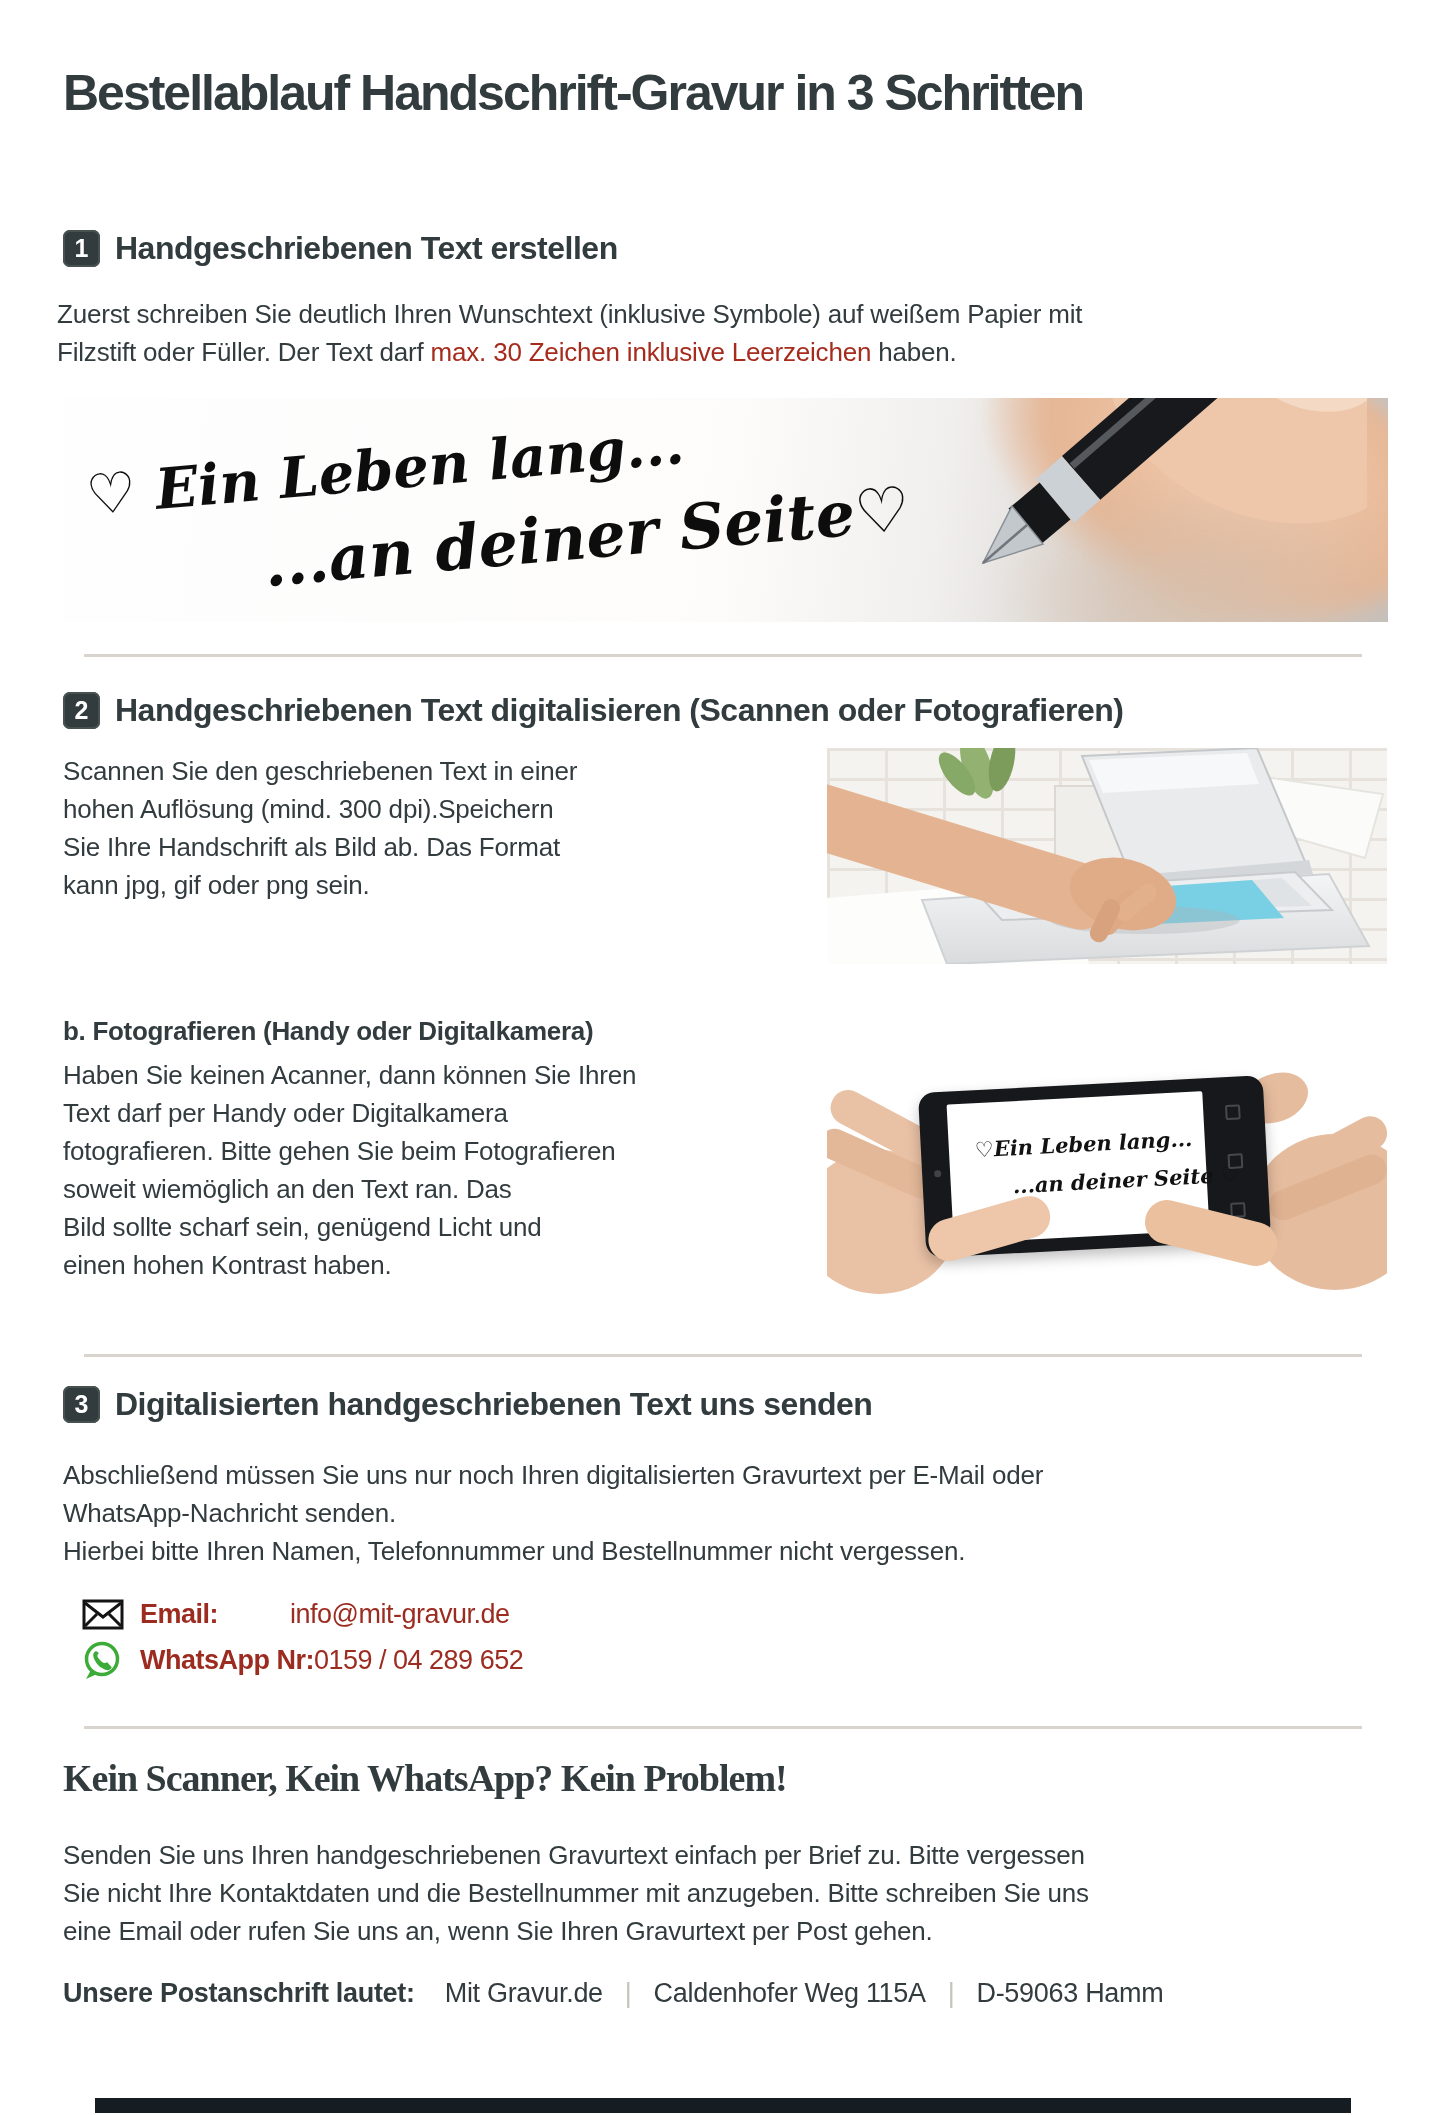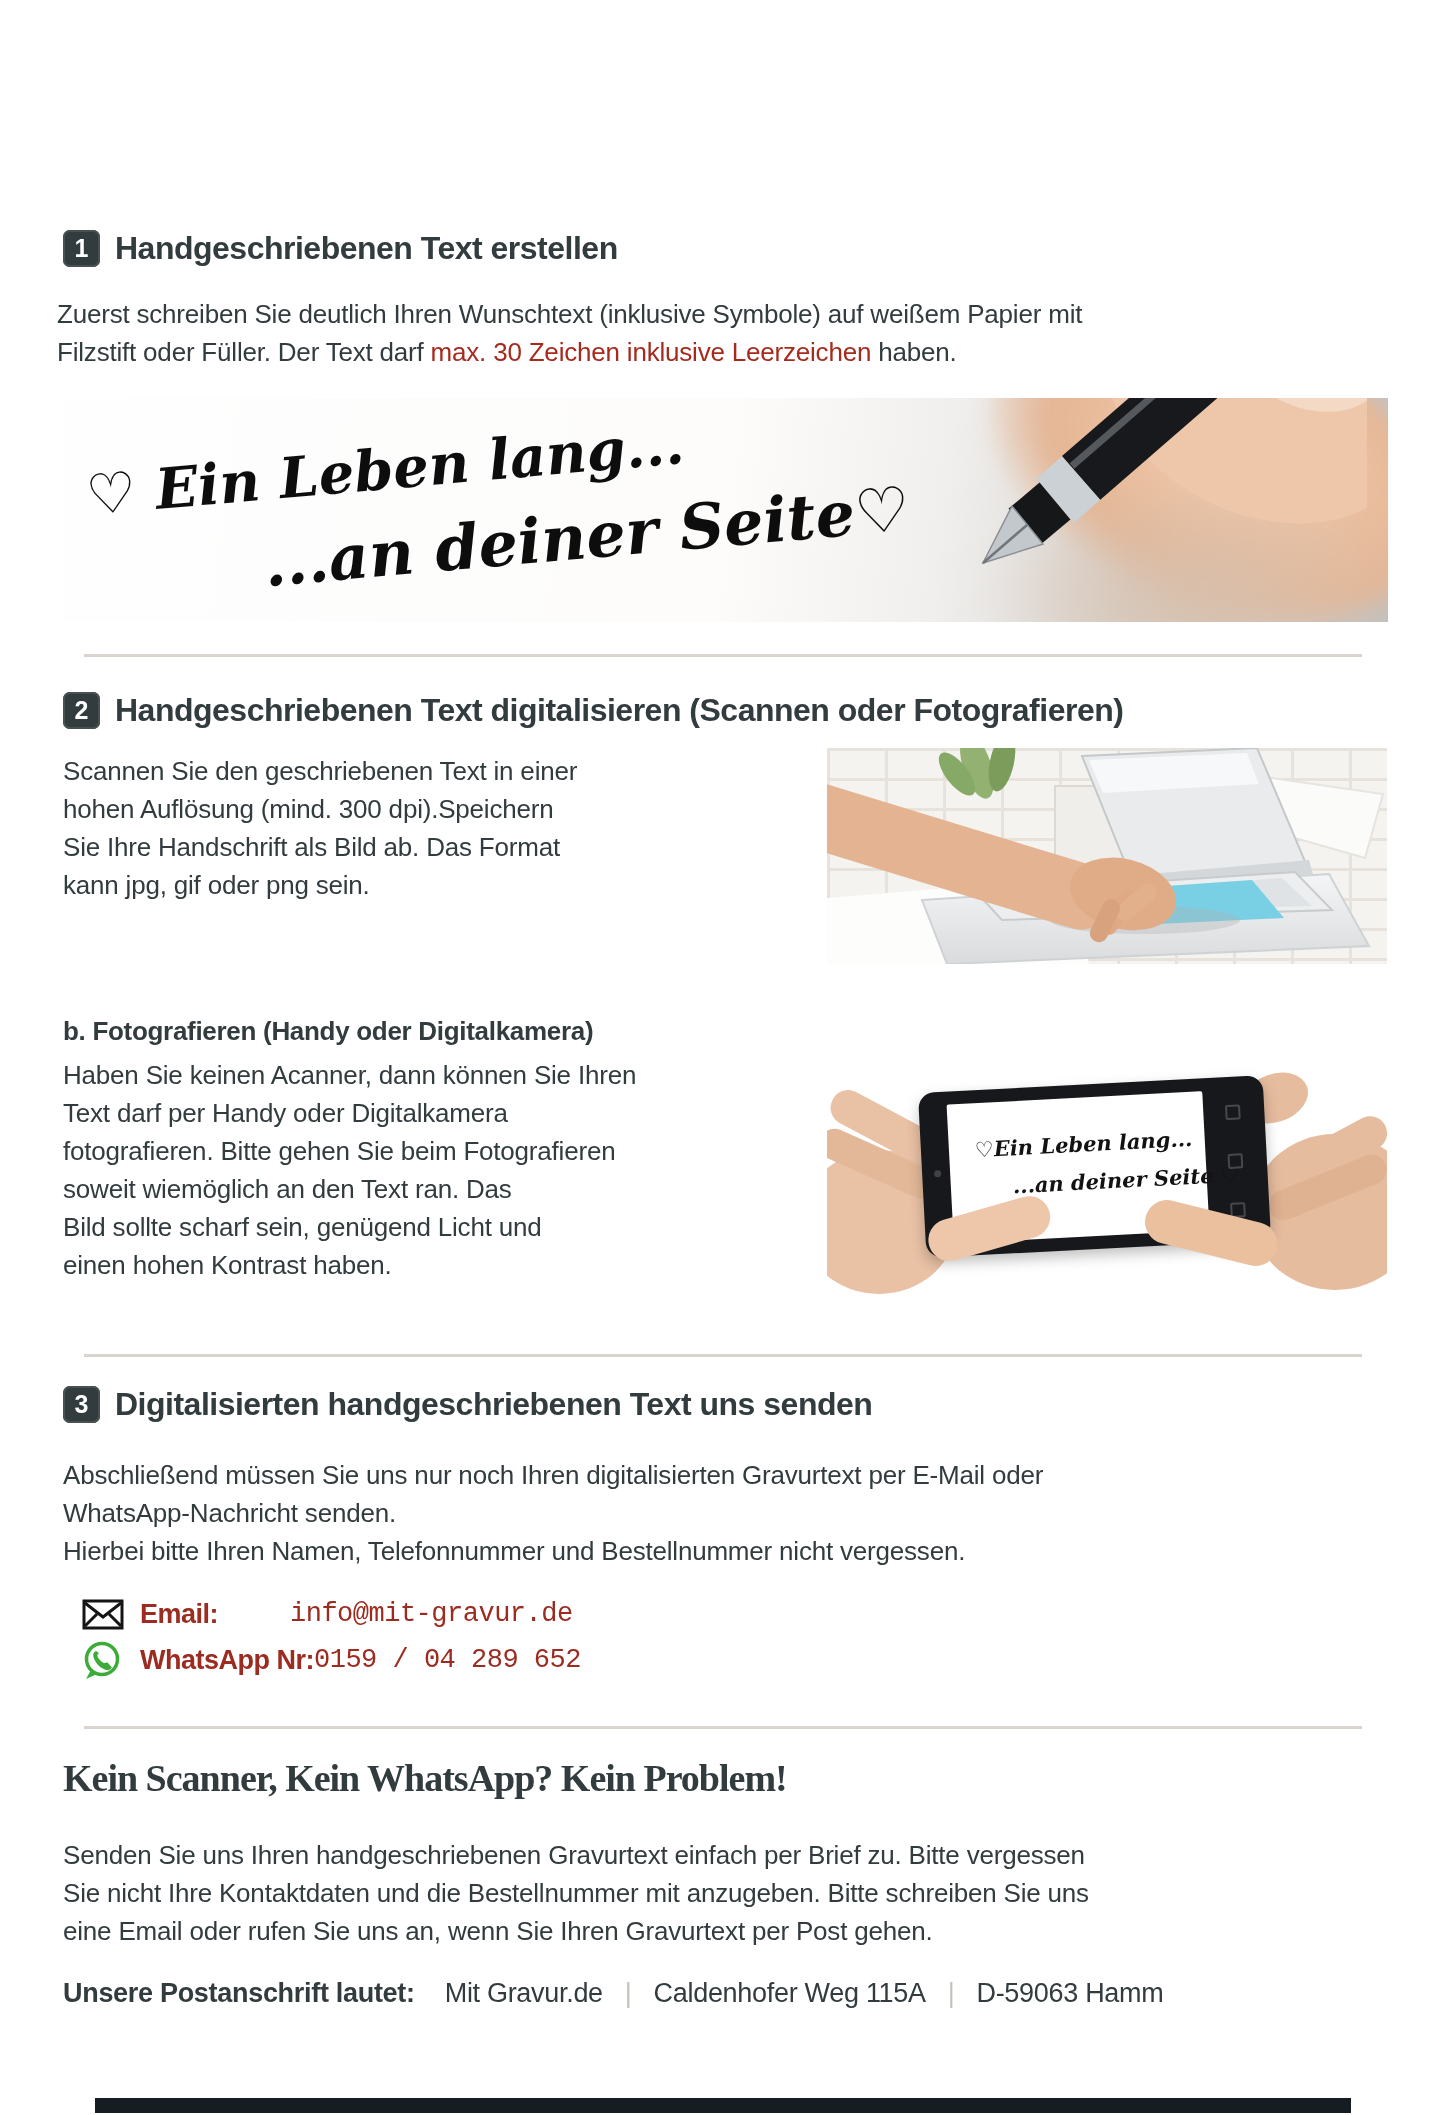--- a/index.html
+++ b/index.html
@@ -62,37 +62,38 @@
   .screen-line{position:absolute;font-family:"DejaVu Serif",serif;font-style:italic;font-weight:bold;
     color:#121212;white-space:nowrap;}
   .screen-line1{left:26px;top:34px;font-size:21px;}
   .screen-line2{left:62px;top:72px;font-size:21px;}
 
   
   .contact-row{position:absolute;left:82px;display:flex;align-items:center;height:44px;}
   .contact-icon{width:46px;display:flex;align-items:center;}
   .contact-label{font-size:27px;font-weight:bold;color:var(--contact-red);min-width:150px;
     margin-left:12px;letter-spacing:-0.5px;}
-  .contact-value{font-size:27px;color:var(--contact-red);letter-spacing:-0.5px;font-family:Liberation Mono, monospace;}
+  .contact-value{font-size:27px;color:var(--contact-red);letter-spacing:-0.5px;}
 
   .noscanner-heading{position:absolute;left:63px;top:1756px;font-size:38px;font-weight:bold;
     letter-spacing:-1px;white-space:nowrap;font-family:Liberation Serif, serif;}
 
   .postal{position:absolute;left:63px;top:1978px;display:flex;align-items:baseline;font-size:27px;
     letter-spacing:-0.3px;white-space:nowrap;}
   .postal-label{font-weight:bold;margin-right:30px;}
   .postal-sep{color:#c6c3bd;padding:0 22px;}
 
   .bottom-bar{position:absolute;left:95px;top:2098px;width:1256px;height:15px;background:var(--footer-bar);}
 </style>
 </head>
 <body>
 
 <div class="page">
 
+  <h1 class="title">Bestellablauf Handschrift-Gravur in 3 Schritten</h1>
 
   <div class="step-header" style="top:230px;">
     <div class="badge">1</div>
     <div class="step-heading">Handgeschriebenen Text erstellen</div>
   </div>
 
   <div class="body-text abs" style="left:57px;top:295px;">
     <div>Zuerst schreiben Sie deutlich Ihren Wunschtext (inklusive Symbole) auf weißem Papier mit</div>
     <div><span>Filzstift oder Füller. Der Text darf </span><span class="red">max. 30 Zeichen inklusive Leerzeichen</span><span> haben.</span></div>
   </div>

